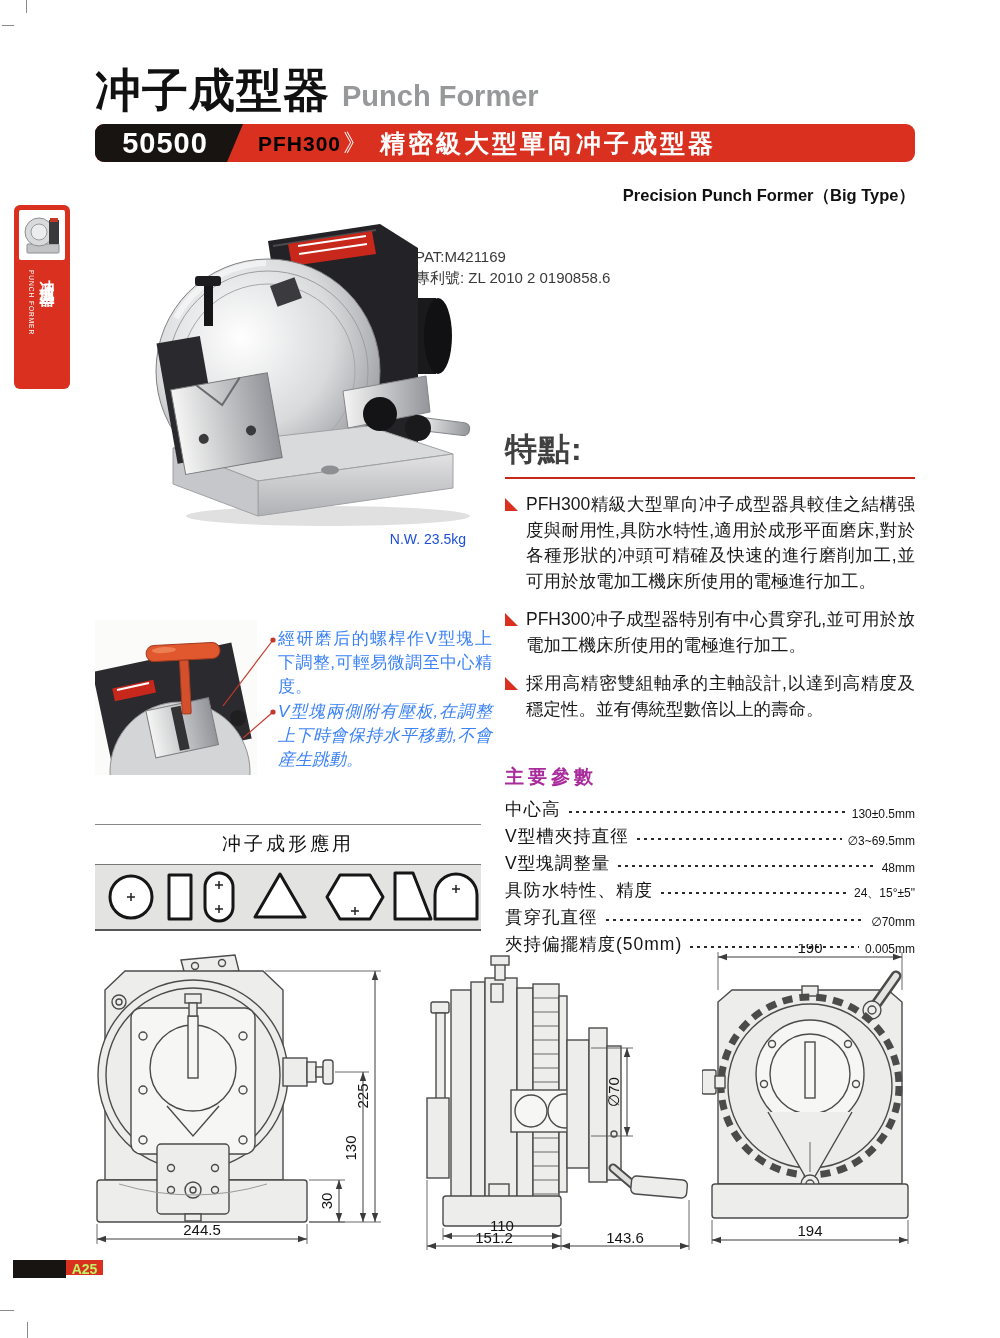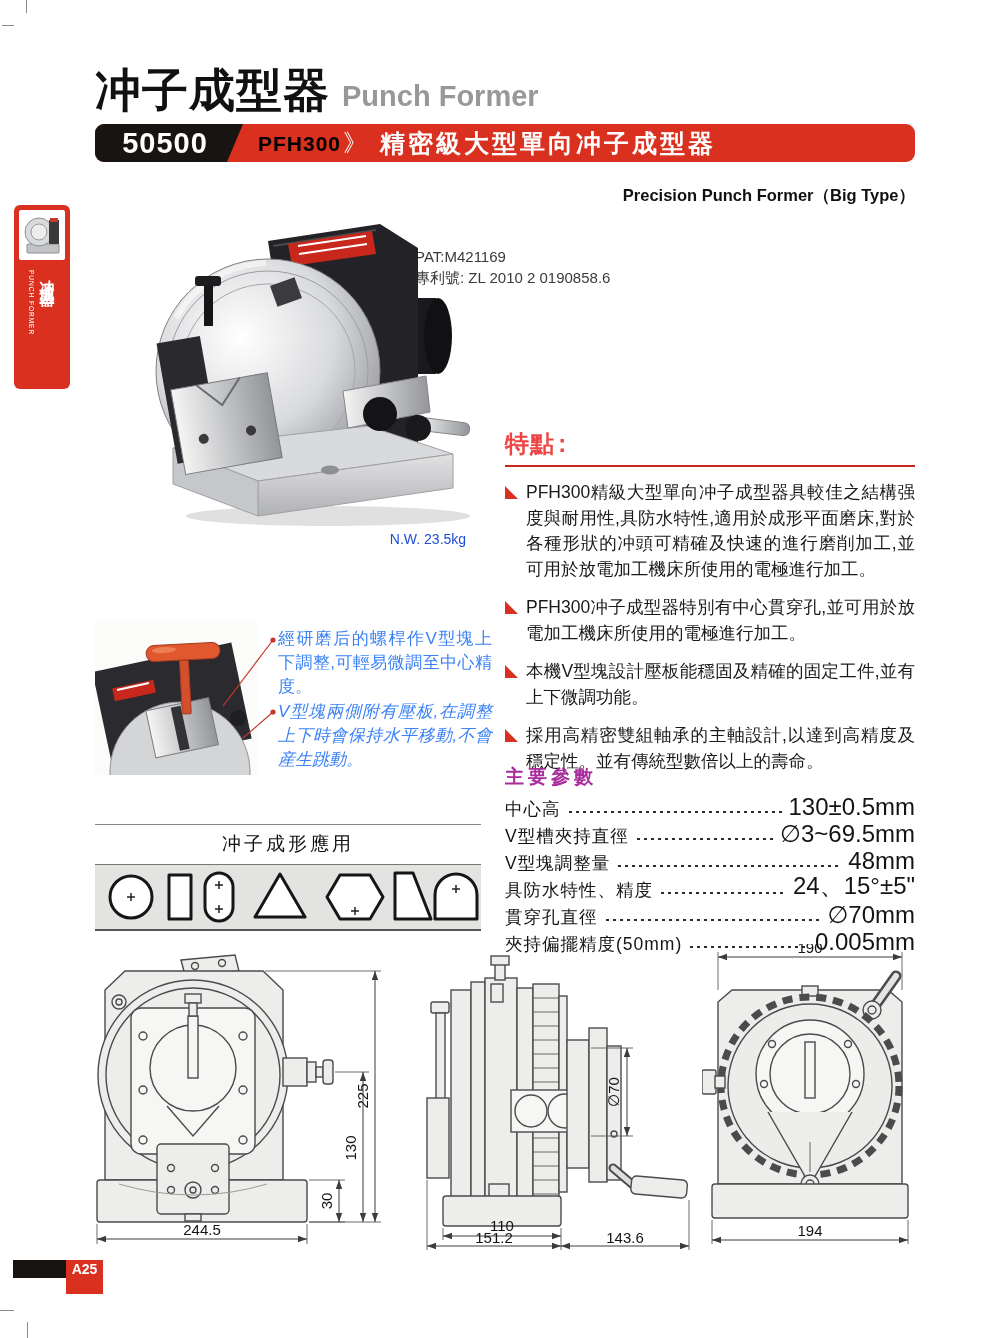--- a/index.html
+++ b/index.html
@@ -31,21 +31,21 @@
   .banner-chev{position:absolute;left:248px;top:0;height:38px;line-height:37px;color:#fff;font-size:24px;}
   .banner-zh{position:absolute;left:285px;top:0;height:38px;line-height:39px;color:#fff;font-size:25px;font-weight:bold;letter-spacing:3px;}
   .subtitle{position:absolute;left:495px;top:164px;width:420px;text-align:right;font-size:16.5px;font-weight:bold;color:#111;margin-top:21px;}
 
   
   .patent{position:absolute;left:415px;top:202px;font-size:15px;line-height:21px;color:#3a3a3a;margin-top:44px;}
   .nw{position:absolute;left:368px;top:531px;width:120px;text-align:center;font-size:14px;color:#1d4ed8;}
 
   
   .features{position:absolute;left:505px;top:428px;width:410px;}
-  .feat-head{font-size:24px;font-weight:bold;color:#ef4444;letter-spacing:1px;font-family:Liberation Mono, monospace;}
+  .feat-head{font-size:32px;font-weight:bold;color:#404040;letter-spacing:1px;}
   .feat-rule{border-bottom:2px solid #c8281b;margin-top:5px;margin-bottom:8px;}
   .feat-item{display:flex;margin-top:13px;}
   .feat-tri{flex:none;width:13px;height:13px;margin:6px 8px 0 0;background:#d9301f;
             clip-path:polygon(0 0,100% 100%,0 100%);}
   .feat-txt{font-size:17.5px;line-height:25.5px;color:#191919;text-align:justify;}
 
   
   .callout-txt{position:absolute;width:214px;font-size:17px;line-height:24px;color:#3b82f6;text-align:justify;}
 
   
@@ -55,26 +55,26 @@
   .apps-band{background:#e3e3e1;border-top:1px solid #777;border-bottom:2px solid #555;height:64px;}
 
   
   .specs{position:absolute;left:505px;top:764px;width:410px;}
   .specs-head{font-size:19px;font-weight:bold;color:#a82c9b;letter-spacing:4px;margin-bottom:4px;}
   .spec-row{display:flex;align-items:flex-end;height:27px;}
   .spec-label{font-size:17.5px;color:#141414;letter-spacing:1px;white-space:nowrap;}
   .spec-leader{flex:1;height:8px;margin:0 6px 5px 6px;
      background-image:radial-gradient(circle,#2b2b2b 1.2px,transparent 1.5px);
      background-size:7px 8px;background-repeat:repeat-x;background-position:0 center;}
-  .spec-value{font-size:24px;color:#141414;white-space:nowrap;}
+  .spec-value{font-size:12px;color:#141414;white-space:nowrap;}
 
   
   .foot-black{position:absolute;left:13px;top:1260px;width:53px;height:18px;background:#171412;}
-  .foot-red{position:absolute;left:66px;top:1260px;width:37px;height:34px;background:#d9301f;
-            color:#ffffff;font-size:14px;font-weight:bold;text-align:center;line-height:18px;}
+  .foot-red{position:absolute;left:66px;top:1260px;width:37px;height:15px;background:#d9301f;
+            color:#bef264;font-size:14px;font-weight:bold;text-align:center;line-height:18px;}
 
   
   .mk{fill:#ededeb;stroke:#4b4b4c;stroke-width:1.4;}
   .mkf{fill:#f6f6f4;stroke:#4b4b4c;stroke-width:1.4;}
   .nf{fill:none;stroke:#4b4b4c;stroke-width:1.4;}
   .dim{stroke:#3c3c3c;stroke-width:1;fill:none;}
   .ext{stroke:#5a5a5a;stroke-width:0.9;fill:none;}
   .arr{fill:#3c3c3c;stroke:none;}
   .dimt{font-family:"Liberation Sans","DejaVu Sans",sans-serif;font-size:15px;fill:#141414;}
   .shape{fill:#fff;stroke:#161616;stroke-width:3;stroke-linejoin:round;}
@@ -189,24 +189,20 @@
   <div class="features">
     <div class="feat-head">特點:</div>
     <div class="feat-rule"></div>
     <div class="feat-item">
       <span class="feat-tri"></span>
       <span class="feat-txt">PFH300精級大型單向冲子成型器具較佳之結構强度與耐用性,具防水特性,適用於成形平面磨床,對於各種形狀的冲頭可精確及快速的進行磨削加工,並可用於放電加工機床所使用的電極進行加工。</span>
     </div>
     <div class="feat-item">
       <span class="feat-tri"></span>
       <span class="feat-txt">PFH300冲子成型器特別有中心貫穿孔,並可用於放電加工機床所使用的電極進行加工。</span>
-    </div>
-    <div class="feat-item">
-      <span class="feat-tri"></span>
-      <span class="feat-txt">本機V型塊設計壓板能穩固及精確的固定工件,並有上下微調功能。</span>
     </div>
     <div class="feat-item">
       <span class="feat-tri"></span>
       <span class="feat-txt">採用高精密雙組軸承的主軸設計,以達到高精度及穩定性。並有傳統型數倍以上的壽命。</span>
     </div>
   </div>
 
   <svg class="abs" style="left:95px;top:620px;" width="162" height="155" viewBox="0 0 162 155">
     <rect x="0" y="0" width="162" height="155" fill="#fbfbfa"></rect>
     <rect x="6" y="36" width="142" height="98" fill="#2b2a2e" transform="rotate(-12 78 85)"></rect>

